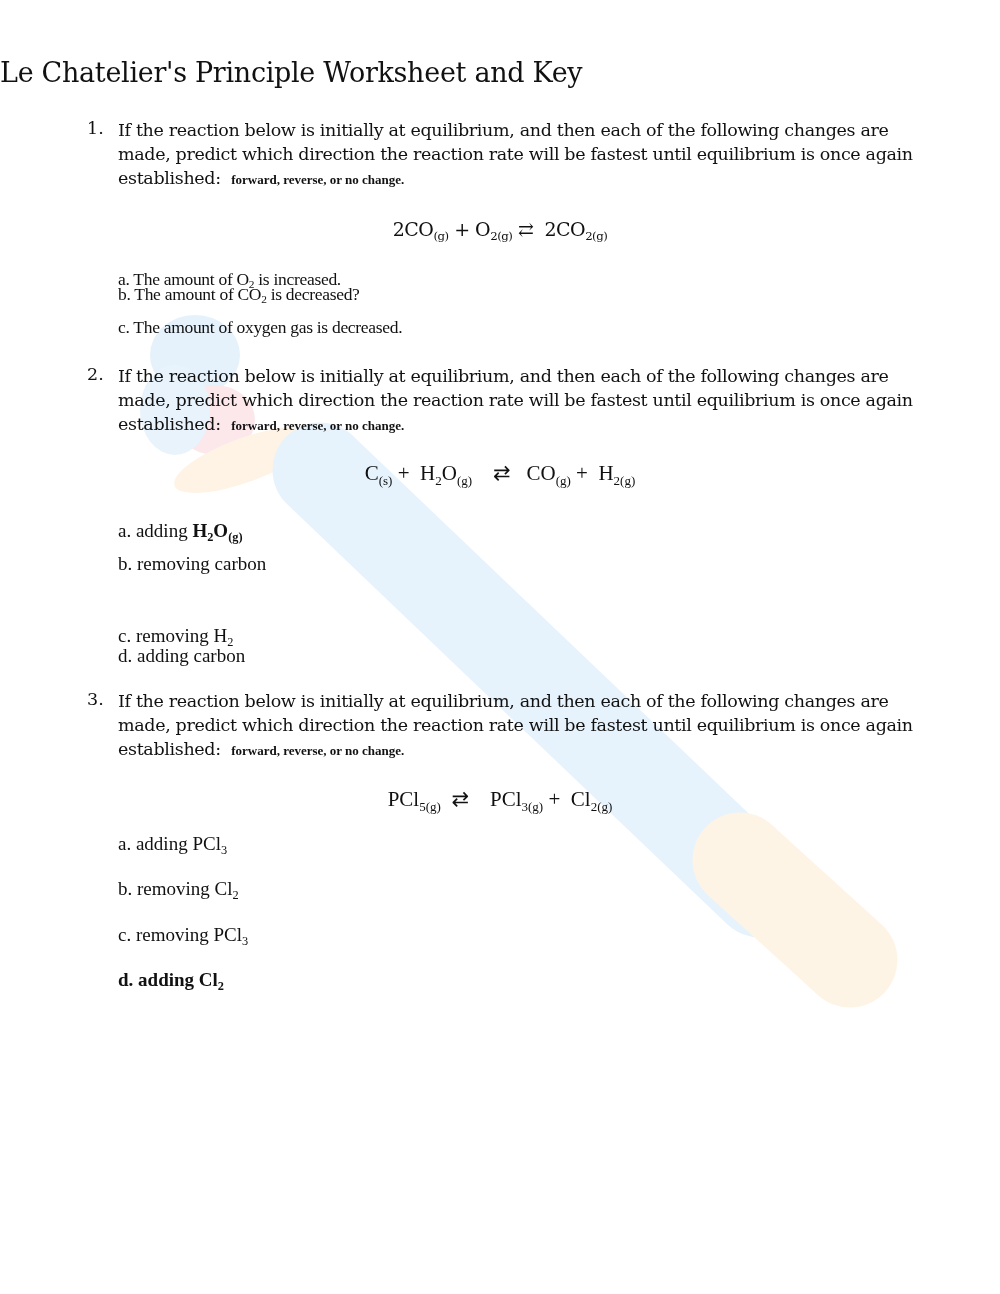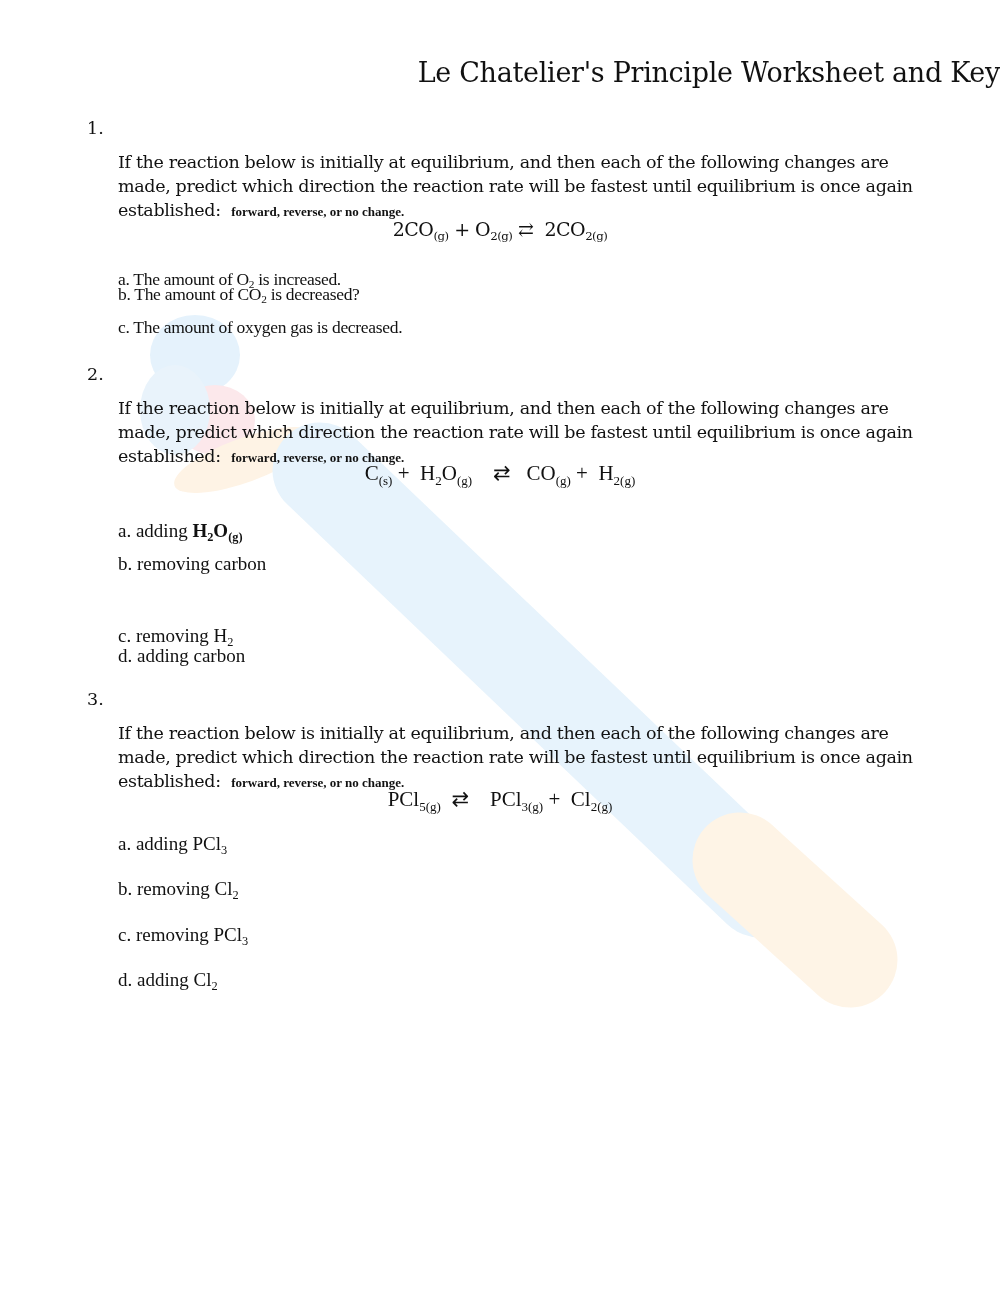--- a/index.html
+++ b/index.html
@@ -1,26 +1,26 @@
 <!DOCTYPE html>
 <html><head>
   <meta charset="utf-8">
   <style>
     html, body { margin: 0; padding: 0; background: #ffffff; }
     body { width: 1000px; height: 1294px; position: relative; overflow: hidden; color: #111; }
     .watermark { position: absolute; left: 0; top: 0; width: 1000px; height: 1294px; pointer-events: none; z-index: 0; }
     .page { position: relative; z-index: 1; }
     .title {
-      position: absolute; left: 0; top: 57px; width: 1000px; text-align: right;
+      position: absolute; left: 0; top: 57px; width: 1000px; text-align: left;
       font-family: "DejaVu Serif", serif; font-size: 27px; letter-spacing: -0.3px; color: #111;
     }
     .q-num { position: absolute; left: 87px; font-family: "DejaVu Serif", serif; font-size: 17.5px; }
     .q-text {
       position: absolute; left: 118px; width: 820px;
-      font-family: "DejaVu Serif", serif; font-size: 17.5px; line-height: 24px; letter-spacing: -0.35px; margin-top: 32px;
+      font-family: "DejaVu Serif", serif; font-size: 17.5px; line-height: 24px; letter-spacing: -0.35px;
     }
     .q-text b { font-family: "Liberation Serif", serif; font-weight: bold; font-size: 13px; letter-spacing: 0; }
     .eq { position: absolute; left: 0; width: 1000px; text-align: center; white-space: pre; }
     .eq1 { font-family: "DejaVu Serif", serif; font-size: 19px; letter-spacing: -0.5px; }
     .eq2 { font-family: "Liberation Serif", serif; font-size: 21px; }
     .eq sub { font-size: 62%; vertical-align: -0.35em; line-height: 0; }
     .opt-a { position: absolute; left: 118px; font-family: Liberation Serif, serif; font-size: 17.5px; letter-spacing: -0.3px; }
     .opt-b { position: absolute; left: 118px; font-family: "Liberation Serif", serif; font-size: 19px; }
     sub { font-size: 65%; vertical-align: -0.3em; line-height: 0; }
   </style>
@@ -67,14 +67,14 @@
   <div class="q-num" style="top:689px;">3.</div>
   <div class="q-text" style="top:689px;">
     <div>If the reaction below is initially at equilibrium, and then each of the following changes are</div>
     <div>made, predict which direction the reaction rate will be fastest until equilibrium is once again</div>
     <div><span>established:</span>&nbsp;&nbsp;<b>forward, reverse, or no change.</b></div>
   </div>
   <div class="eq eq2" style="top:787px;text-align:center;"><span>PCl</span><sub>5(g)</sub><span>  ⇄    </span><span>PCl</span><sub>3(g)</sub><span> +  </span><span>Cl</span><sub>2(g)</sub></div>
   <div class="opt-b" style="top:833px;"><span>a. adding PCl</span><sub>3</sub></div>
   <div class="opt-b" style="top:878px;"><span>b. removing Cl</span><sub>2</sub></div>
   <div class="opt-b" style="top:924px;"><span>c. removing PCl</span><sub>3</sub></div>
-  <div class="opt-b" style="top:969px;"><span>d. adding Cl</span><sub>2</sub></div>
+  <div class="opt-b" style="top:969px;font-weight:bold;"><span>d. adding Cl</span><sub>2</sub></div>
 </div>
 
 </body></html>

